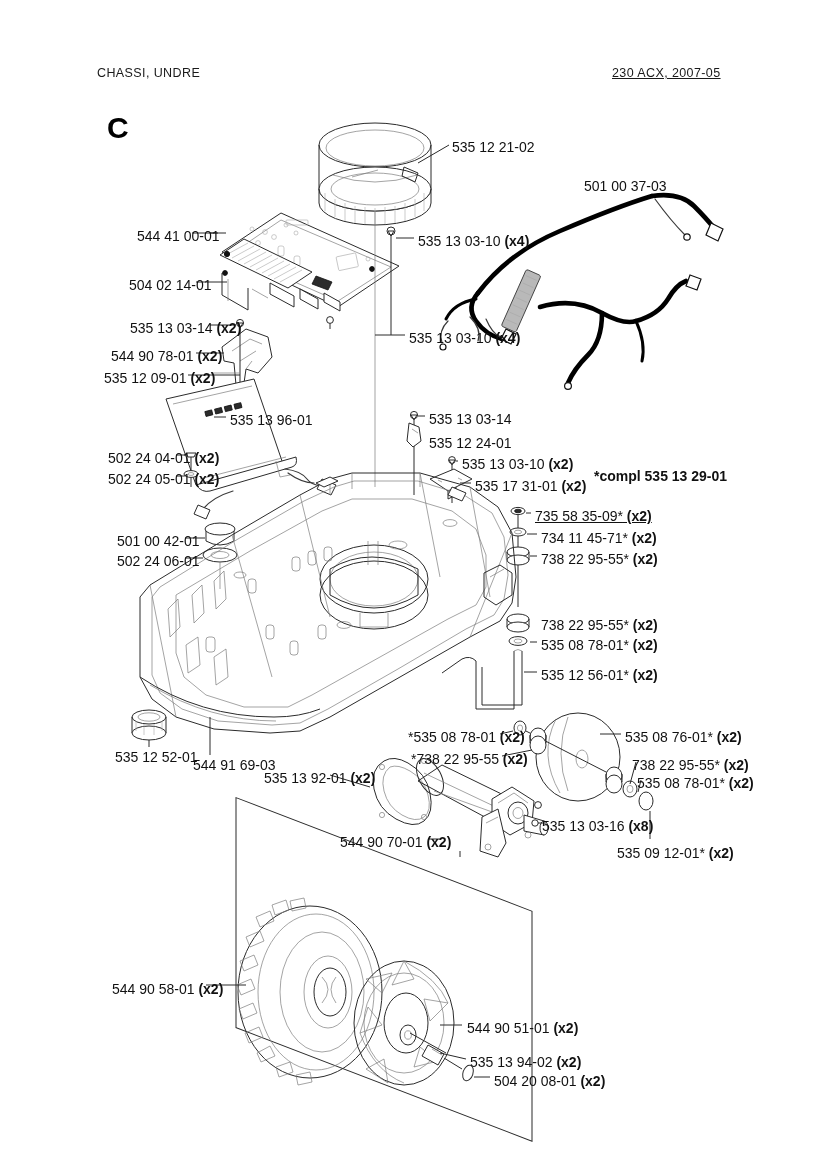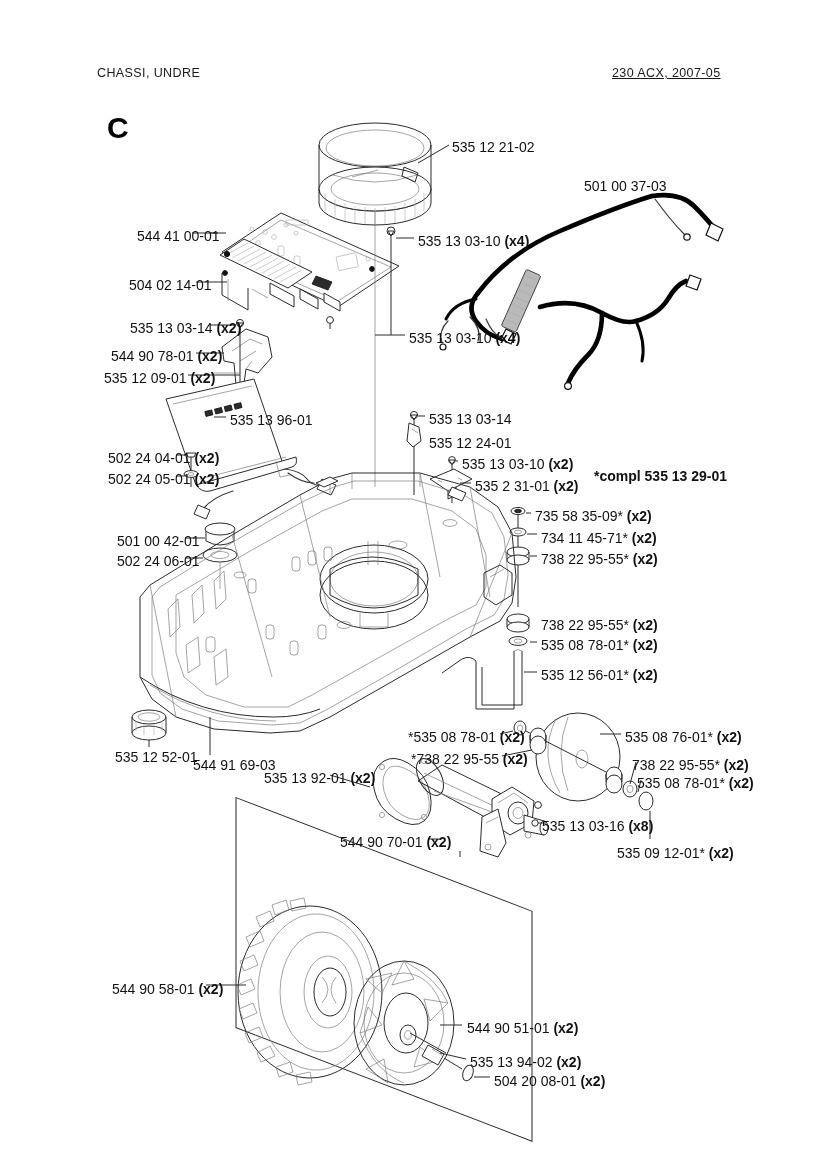--- a/index.html
+++ b/index.html
@@ -519,22 +519,22 @@
       <div class="lbl" style="left: 130px; top: 304px;"><span>535 13 03-14</span><span class="q"> (x2)</span></div>
       <div class="lbl" style="left: 409px; top: 314px;"><span>535 13 03-10</span><span class="q"> (x4)</span></div>
       <div class="lbl" style="left: 111px; top: 332px;"><span>544 90 78-01</span><span class="q"> (x2)</span></div>
       <div class="lbl" style="left: 104px; top: 354px; text-align: center;"><span>535 12 09-01</span><span class="q"> (x2)</span></div>
       <div class="lbl" style="left: 230px; top: 396px;"><span>535 13 96-01</span></div>
       <div class="lbl" style="left: 429px; top: 395px;"><span>535 13 03-14</span></div>
       <div class="lbl" style="left: 429px; top: 419px;"><span>535 12 24-01</span></div>
       <div class="lbl" style="left: 108px; top: 434px;"><span>502 24 04-01</span><span class="q"> (x2)</span></div>
       <div class="lbl" style="left: 462px; top: 440px;"><span>535 13 03-10</span><span class="q"> (x2)</span></div>
       <div class="lbl" style="left: 108px; top: 455px;"><span>502 24 05-01</span><span class="q"> (x2)</span></div>
-      <div class="lbl" style="left: 475px; top: 462px;"><span>535 2 31-01</span><span class="q"> (x2)</span></div>
-      <div class="lbl" style="left: 535px; top: 492px;"><span>735 58 35-09*</span><span class="q"> (x2)</span></div>
+      <div class="lbl" style="left: 475px; top: 462px;"><span>535 17 31-01</span><span class="q"> (x2)</span></div>
+      <div class="lbl" style="left: 535px; top: 492px; text-decoration: underline;"><span>735 58 35-09*</span><span class="q"> (x2)</span></div>
       <div class="lbl" style="left: 117px; top: 517px;"><span>501 00 42-01</span></div>
       <div class="lbl" style="left: 541px; top: 514px;"><span>734 11 45-71*</span><span class="q"> (x2)</span></div>
       <div class="lbl" style="left: 117px; top: 537px;"><span>502 24 06-01</span></div>
       <div class="lbl" style="left: 541px; top: 535px;"><span>738 22 95-55*</span><span class="q"> (x2)</span></div>
       <div class="lbl" style="left: 541px; top: 601px;"><span>738 22 95-55*</span><span class="q"> (x2)</span></div>
       <div class="lbl" style="left: 541px; top: 621px;"><span>535 08 78-01*</span><span class="q"> (x2)</span></div>
       <div class="lbl" style="left: 541px; top: 651px;"><span>535 12 56-01*</span><span class="q"> (x2)</span></div>
       <div class="lbl" style="left: 408px; top: 713px;"><span>*535 08 78-01</span><span class="q"> (x2)</span></div>
       <div class="lbl" style="left: 625px; top: 713px;"><span>535 08 76-01*</span><span class="q"> (x2)</span></div>
       <div class="lbl" style="left: 115px; top: 733px;"><span>535 12 52-01</span></div>

